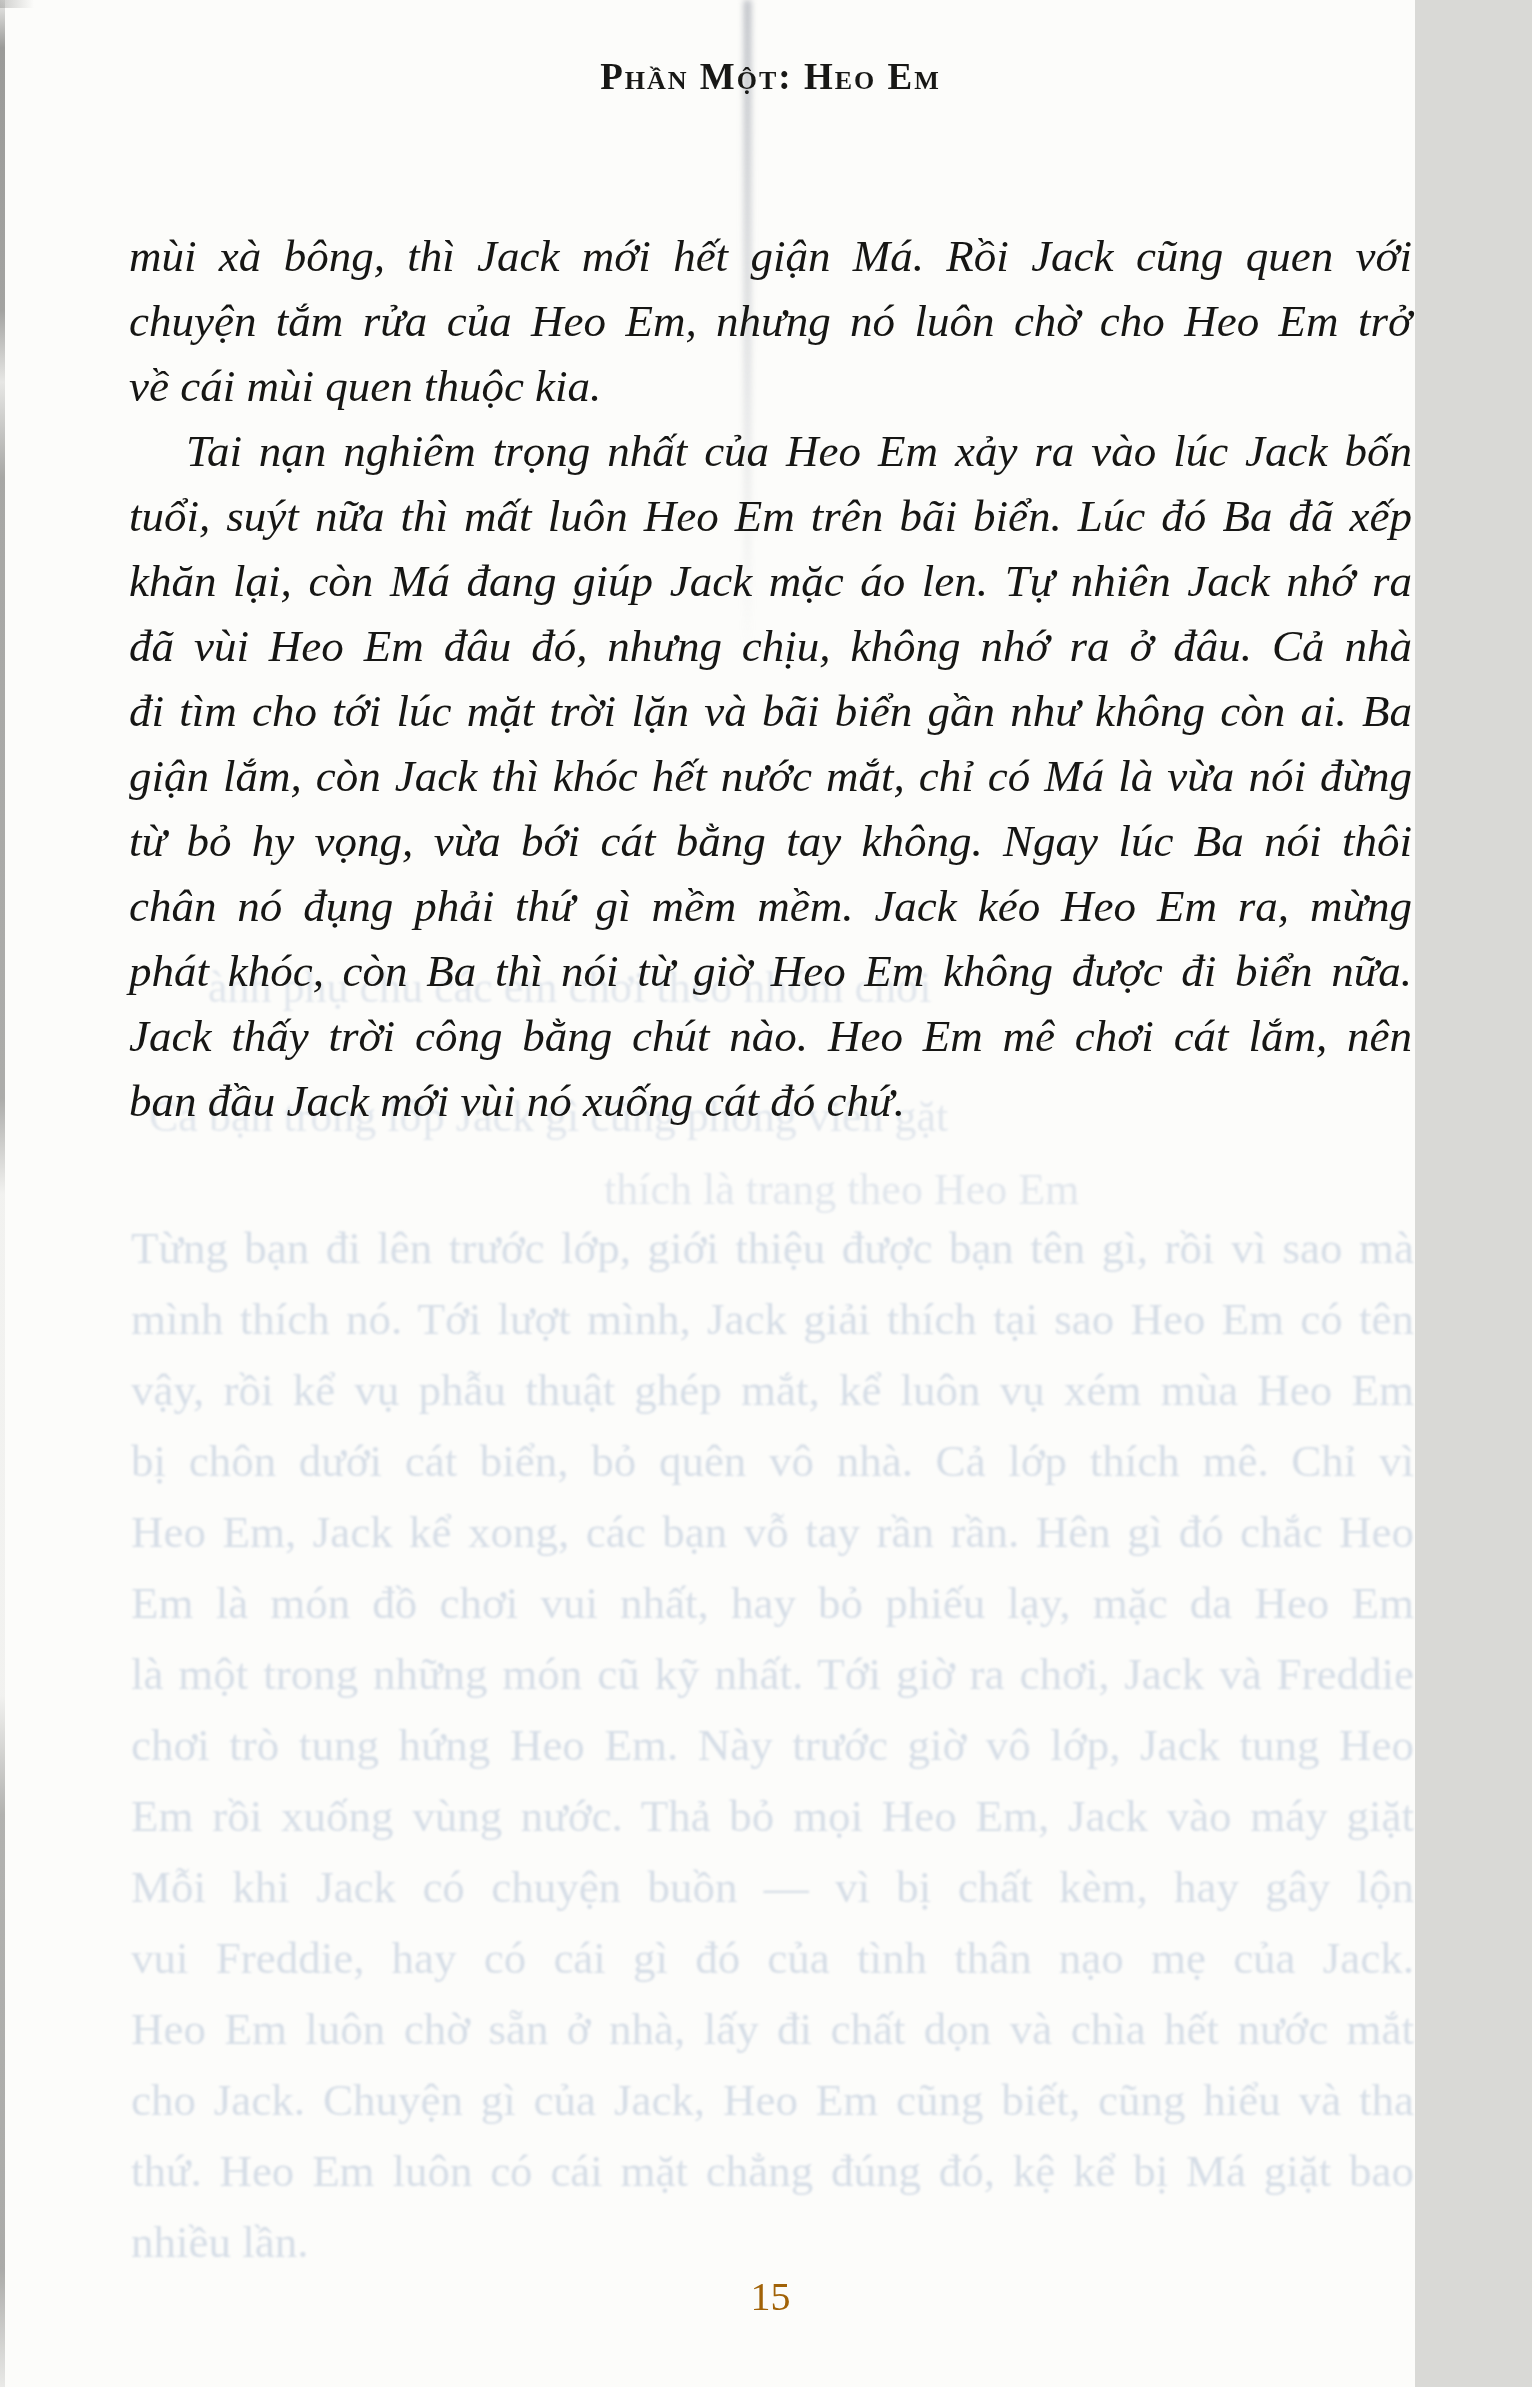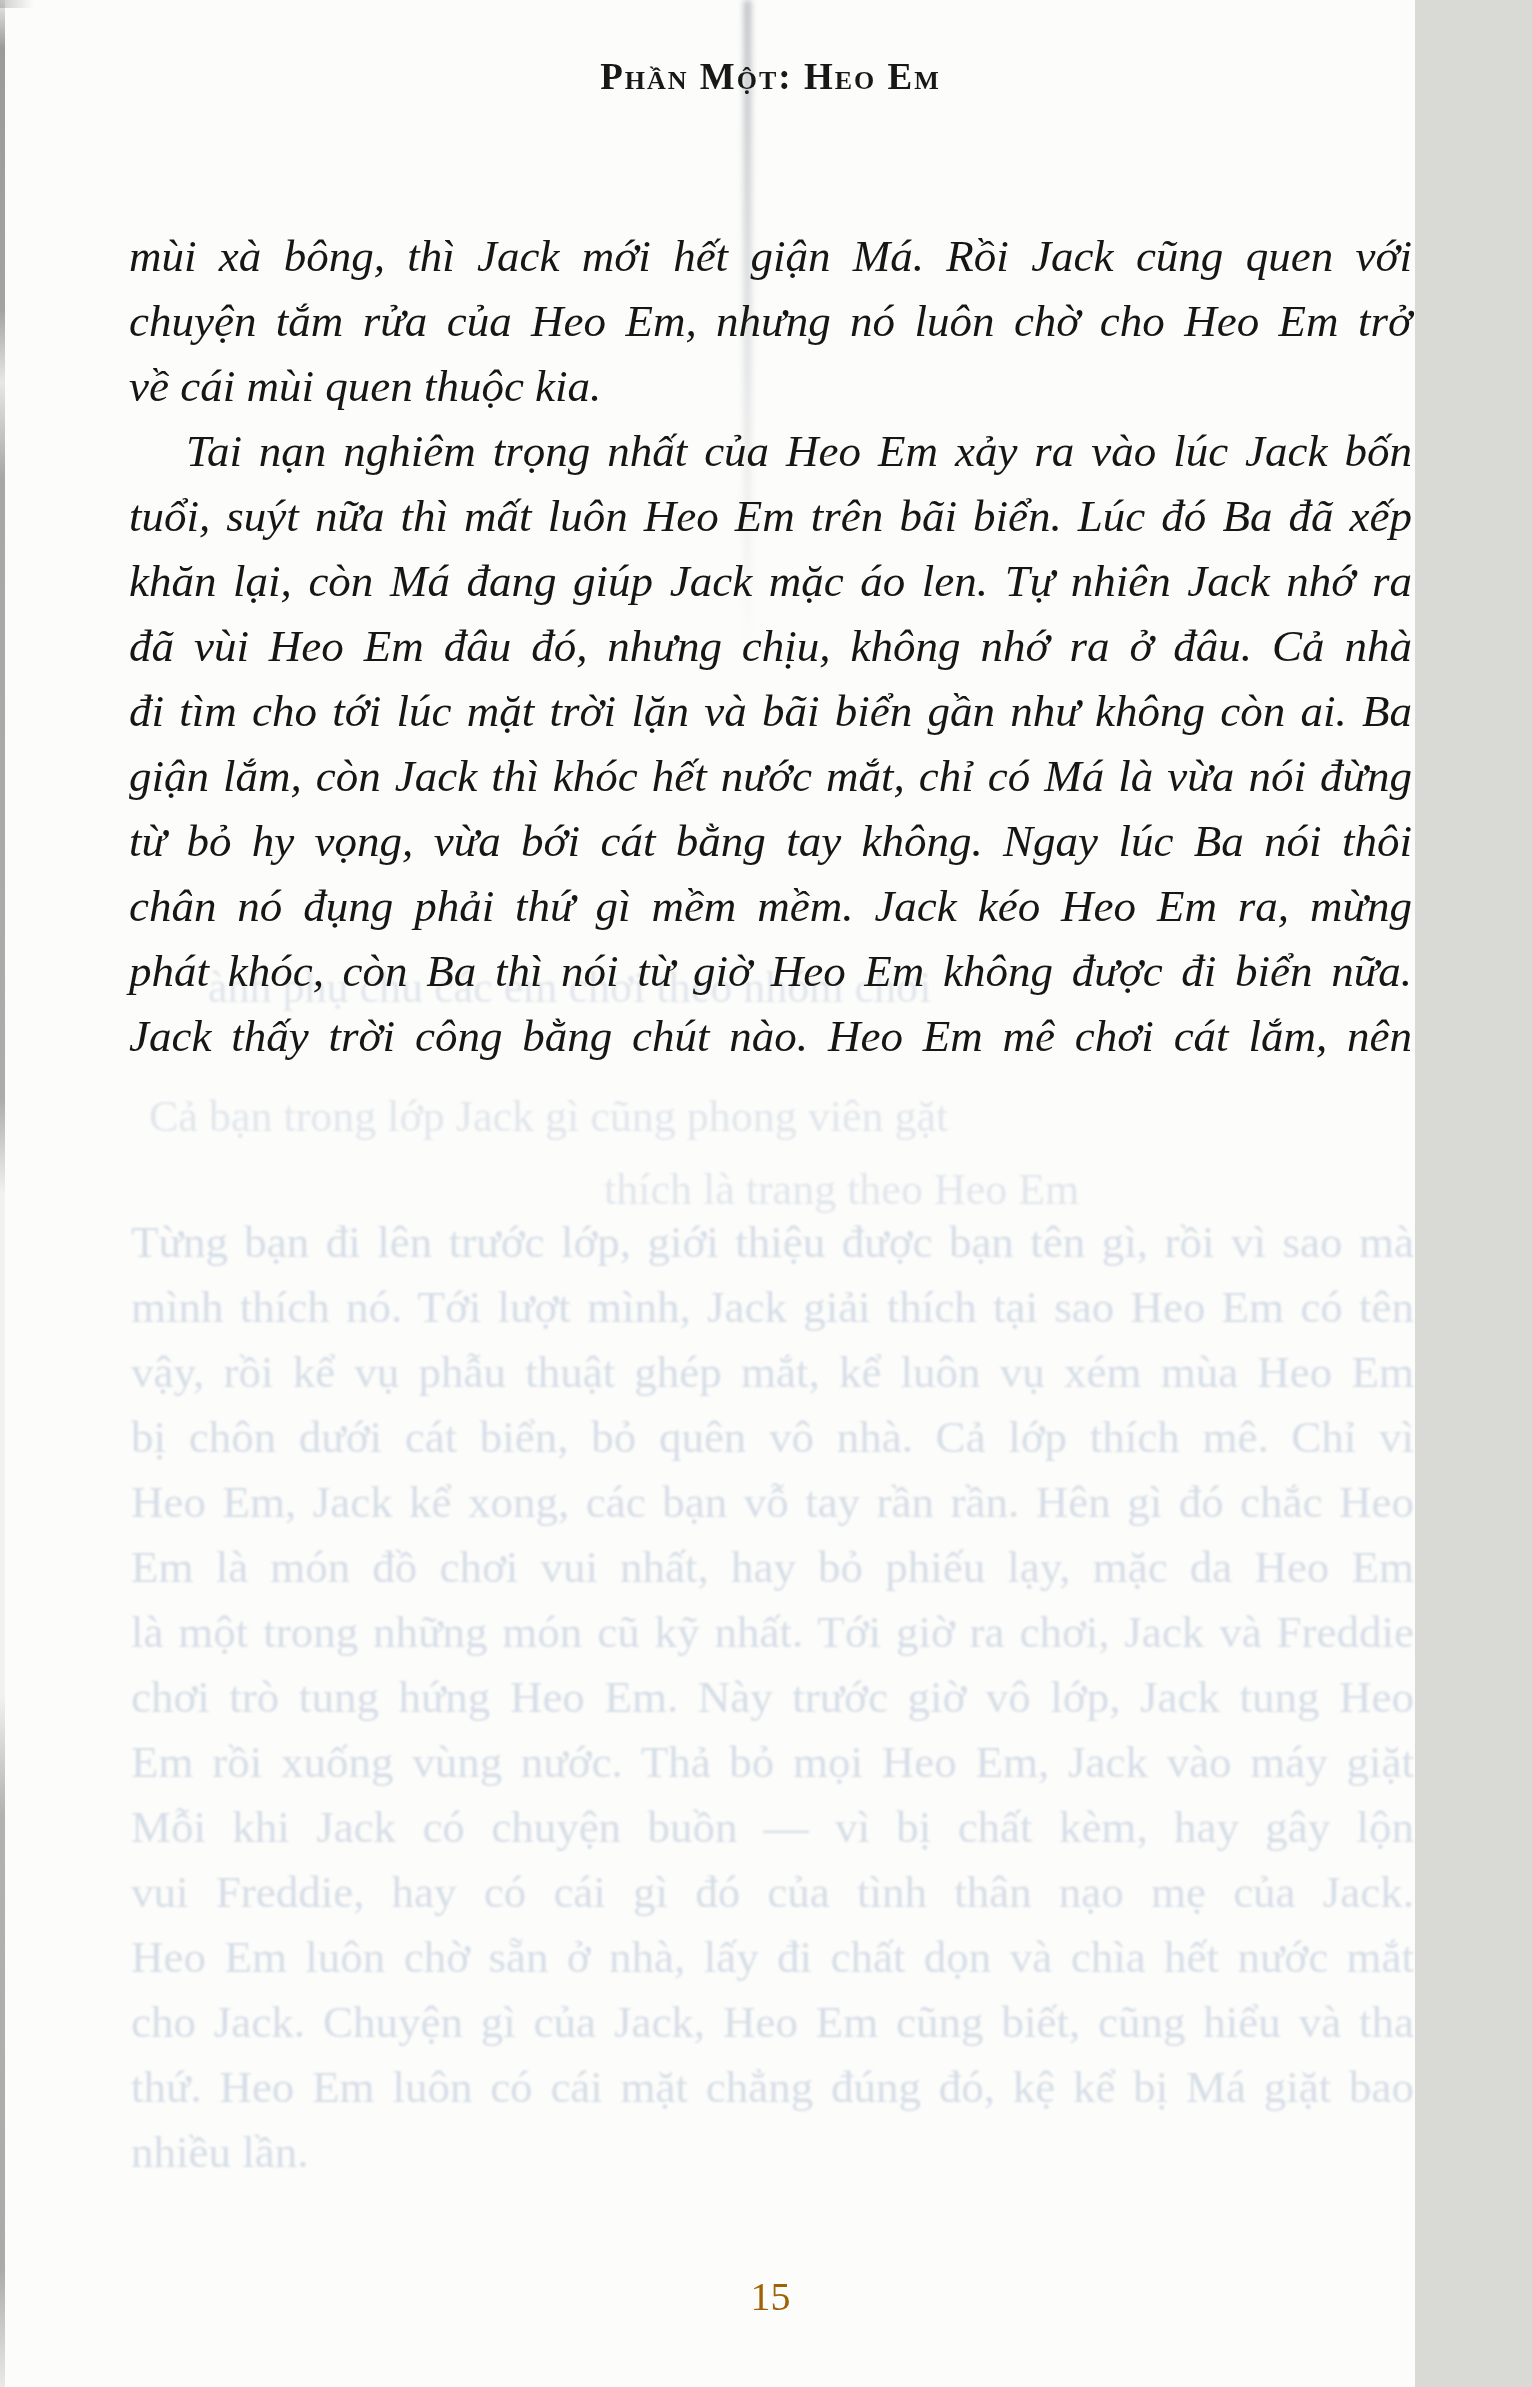--- a/index.html
+++ b/index.html
@@ -40,20 +40,21 @@
     position:absolute;left:131px;top:1210px;width:1283px;
     font-size:45px;
     line-height:65px;
     color:#9db0ca;
     opacity:0.40;
     filter:blur(0.9px);
   }
   .ghost-line{
     text-align:justify;
     text-align-last:justify;
+    margin-top:6px;
   }
   .ghost-line.last{text-align-last:left;}
   
   .ghost-fragments{position:absolute;inset:0;pointer-events:none;}
   .ghost-fragment{
     position:absolute;
     font-size:44px;
     color:#a3b4cd;
     opacity:0.30;
     filter:blur(1px);
@@ -122,20 +123,21 @@
       <div class="line indent">Tai nạn nghiêm trọng nhất của Heo Em xảy ra vào lúc Jack bốn</div>
       <div class="line">tuổi, suýt nữa thì mất luôn Heo Em trên bãi biển. Lúc đó Ba đã xếp</div>
       <div class="line">khăn lại, còn Má đang giúp Jack mặc áo len. Tự nhiên Jack nhớ ra</div>
       <div class="line">đã vùi Heo Em đâu đó, nhưng chịu, không nhớ ra ở đâu. Cả nhà</div>
       <div class="line">đi tìm cho tới lúc mặt trời lặn và bãi biển gần như không còn ai. Ba</div>
       <div class="line">giận lắm, còn Jack thì khóc hết nước mắt, chỉ có Má là vừa nói đừng</div>
       <div class="line">từ bỏ hy vọng, vừa bới cát bằng tay không. Ngay lúc Ba nói thôi</div>
       <div class="line">chân nó đụng phải thứ gì mềm mềm. Jack kéo Heo Em ra, mừng</div>
       <div class="line">phát khóc, còn Ba thì nói từ giờ Heo Em không được đi biển nữa.</div>
       <div class="line">Jack thấy trời công bằng chút nào. Heo Em mê chơi cát lắm, nên</div>
+      <div class="line last">ban đầu Jack mới vùi nó xuống cát đó chứ.</div>
     </div>
 
   <div class="ghostblock">
       <div class="ghost-line">Từng bạn đi lên trước lớp, giới thiệu được bạn tên gì, rồi vì sao mà</div>
       <div class="ghost-line">mình thích nó. Tới lượt mình, Jack giải thích tại sao Heo Em có tên</div>
       <div class="ghost-line">vậy, rồi kể vụ phẫu thuật ghép mắt, kể luôn vụ xém mùa Heo Em</div>
       <div class="ghost-line">bị chôn dưới cát biển, bỏ quên vô nhà. Cả lớp thích mê. Chỉ vì</div>
       <div class="ghost-line">Heo Em, Jack kể xong, các bạn vỗ tay rần rần. Hên gì đó chắc Heo</div>
       <div class="ghost-line">Em là món đồ chơi vui nhất, hay bỏ phiếu lạy, mặc da Heo Em</div>
       <div class="ghost-line">là một trong những món cũ kỹ nhất. Tới giờ ra chơi, Jack và Freddie</div>

